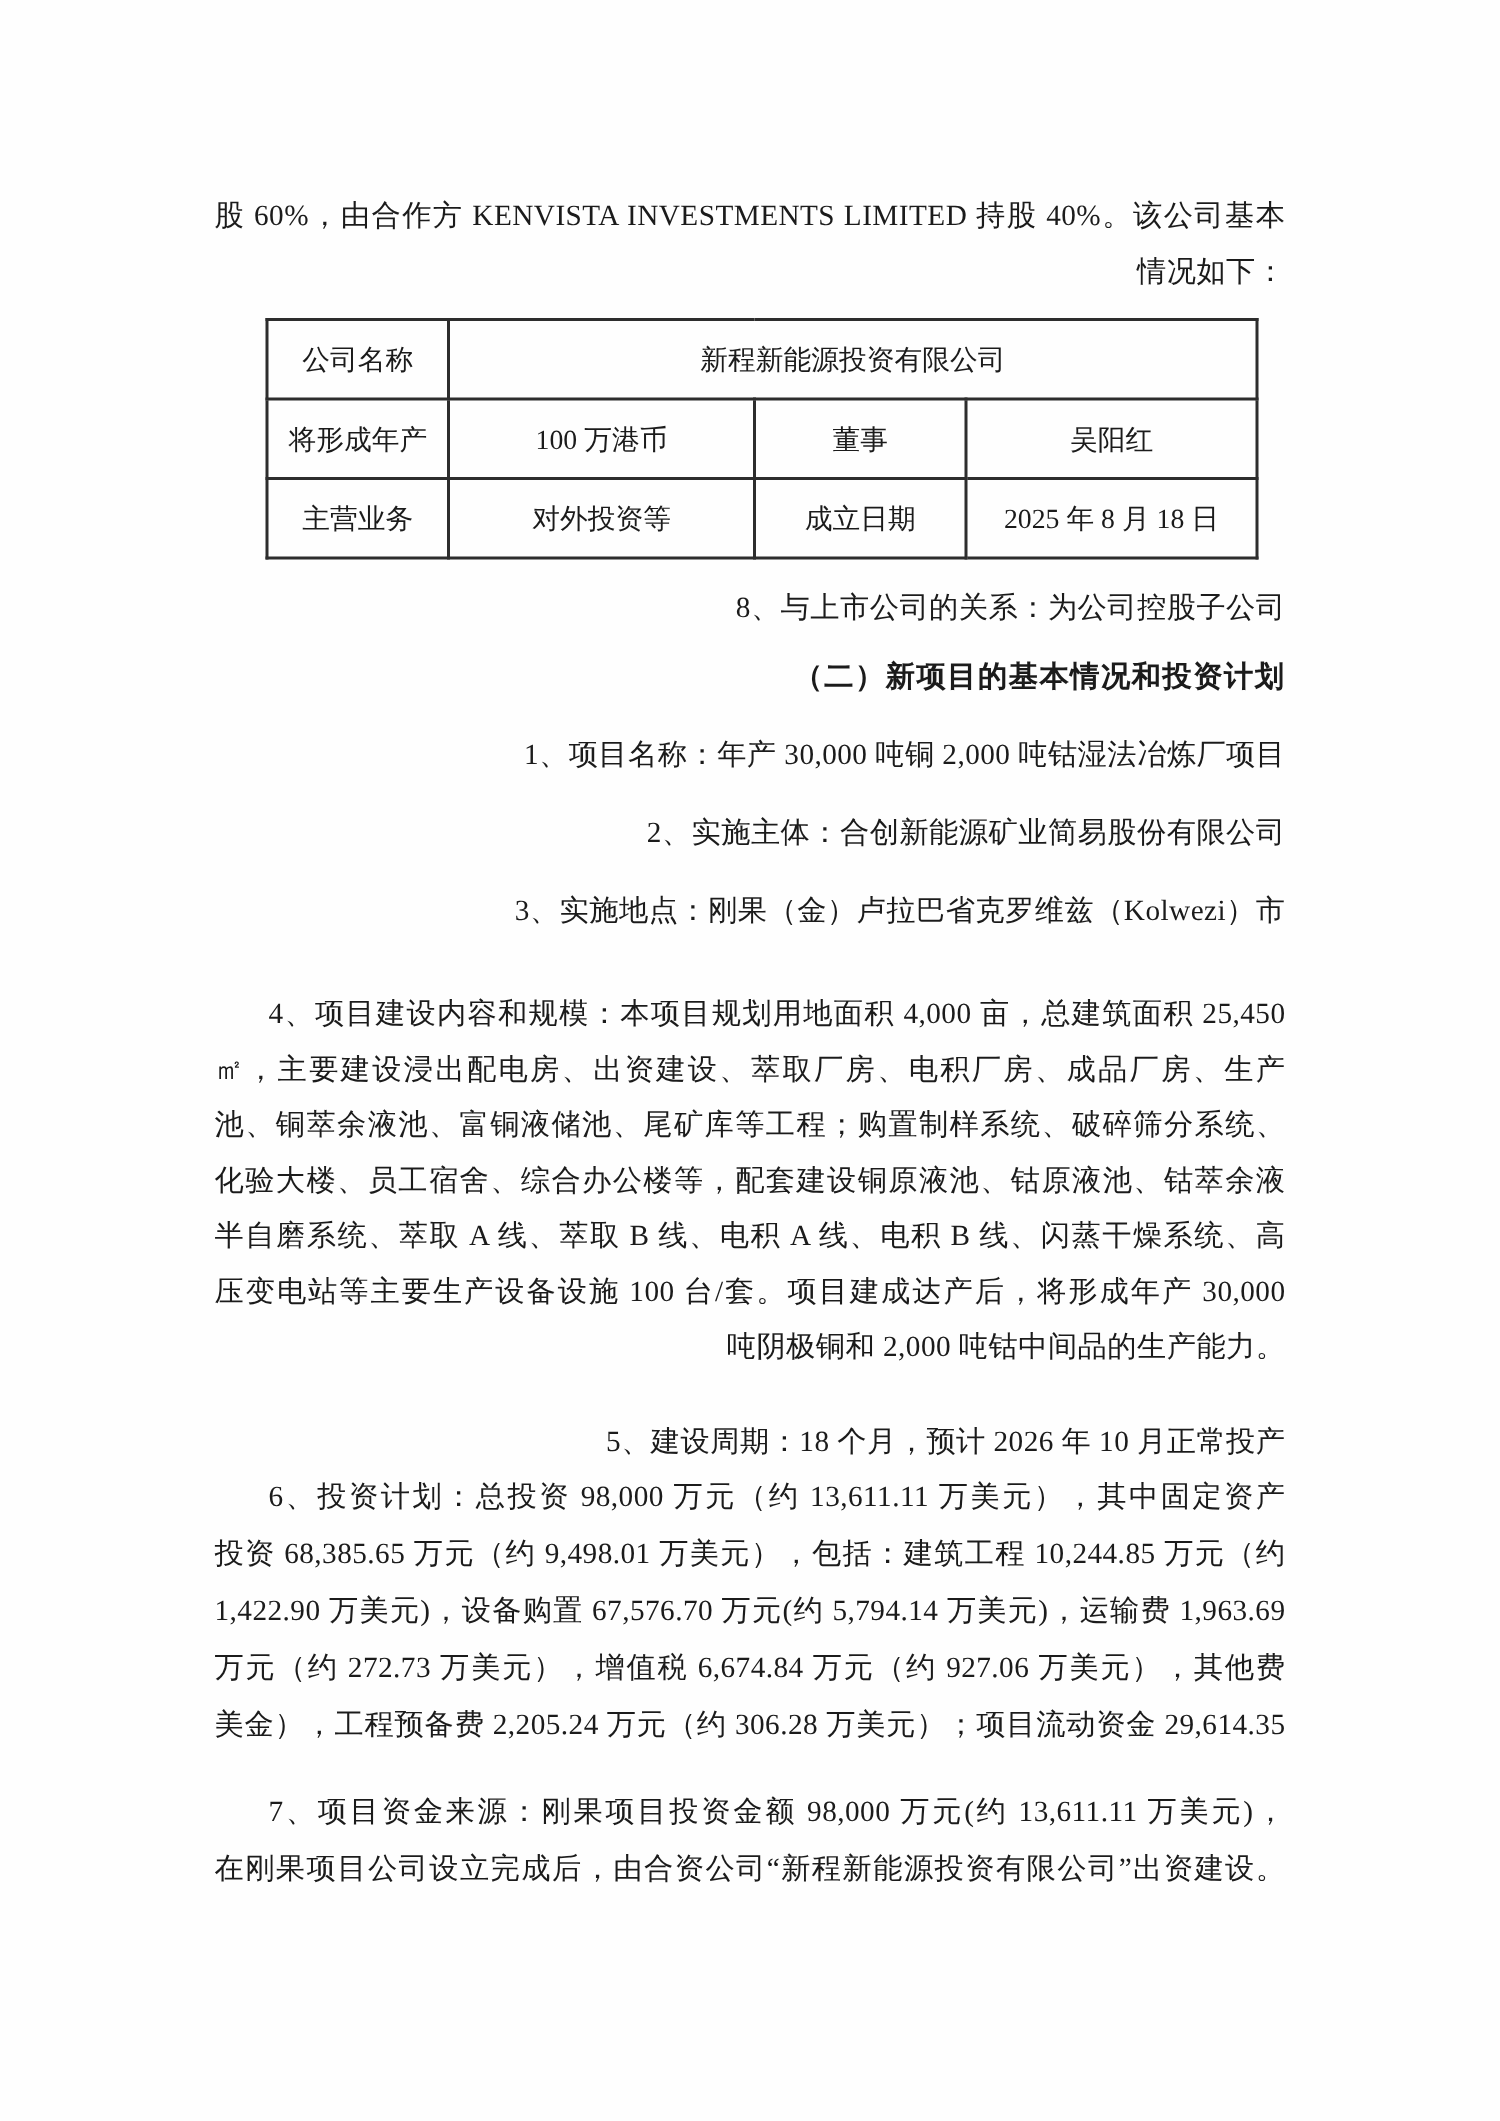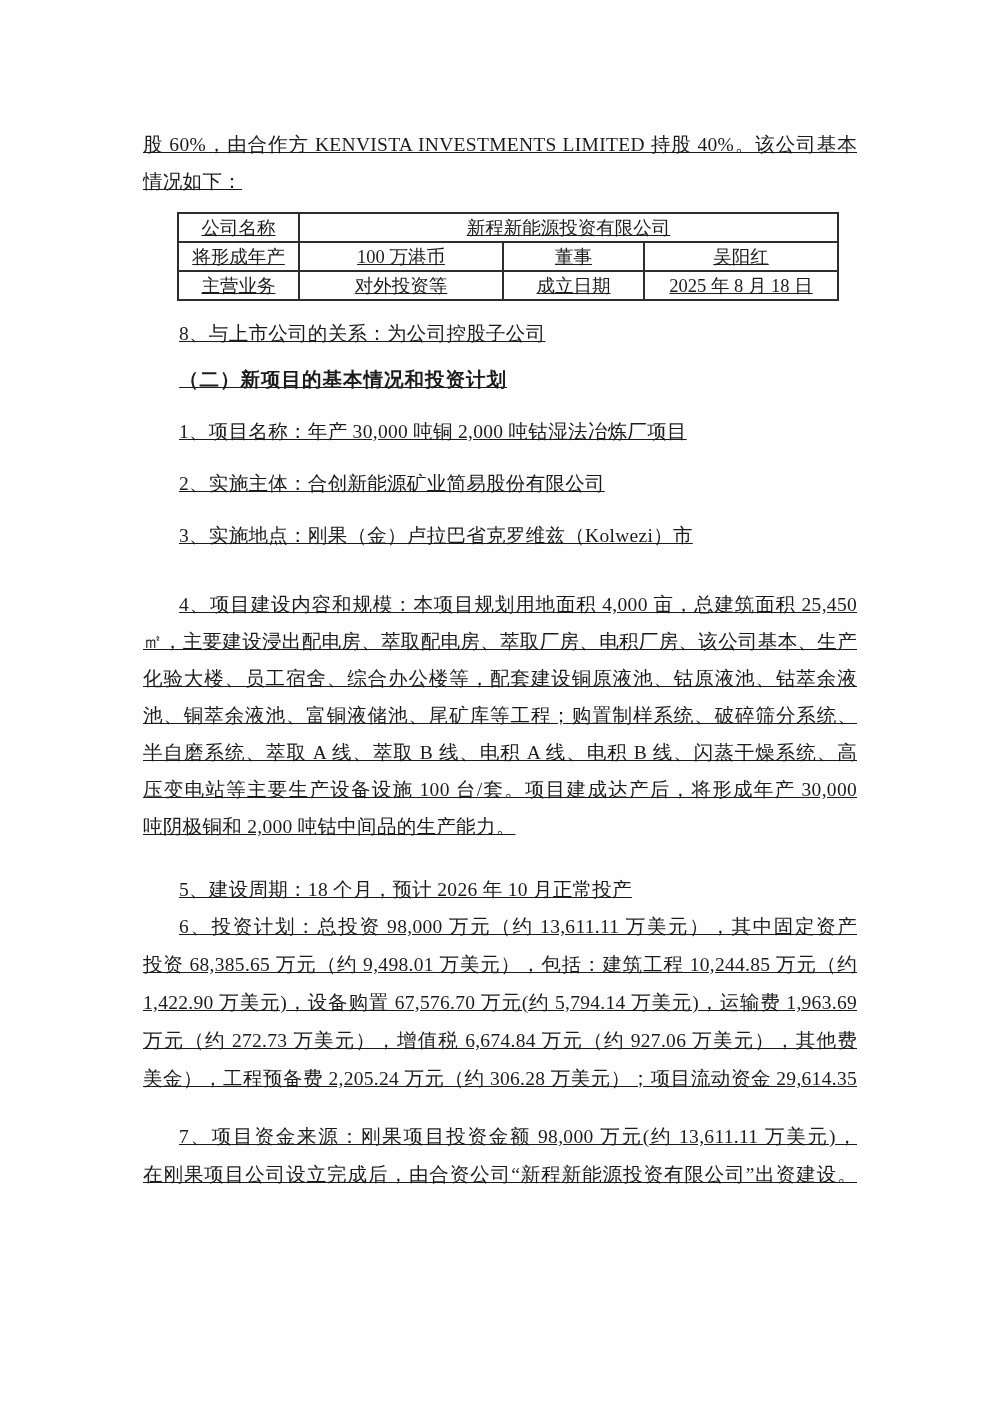--- a/index.html
+++ b/index.html
@@ -12,47 +12,46 @@
   }
   .page {
     position: relative;
     width: 1000px; height: 1414px;
     background: #fefefe;
   }
   .content {
     position: absolute;
     left: 143px; top: 0;
     width: 714px;
-    text-decoration: underline;
   }
   .line {
     font-size: 19.5px;
     line-height: 37px;
     height: 37px;
     overflow: hidden;
     letter-spacing: 0.3px;
   }
   .lh38 { line-height: 38px; height: 38px; }
   .jline { text-align: justify; text-align-last: justify; }
-  .nline { text-align: left; }
+  .nline { text-align: right; }
   .indent { text-indent: 36px; }
   .bold { font-weight: 700; letter-spacing: 1px; }
 
   table.company-table {
     border-collapse: collapse;
     margin-top: 12px;
     margin-left: 34px;
     width: 660px;
     table-layout: fixed;
   }
   table.company-table td {
     border: 2px solid #2d2d2d;
     height: 29px;
     font-size: 18.5px;
-    padding: 1px 4px;
+    padding: 13px 4px;
     overflow: hidden;
     white-space: nowrap;
   }
   td.lbl { text-align: center; }
   td.val { text-align: center; padding-left: 13px; }
 
   .mt14 { margin-top: 14px; }
   .mt9  { margin-top: 9px; }
   .mt15 { margin-top: 15px; }
   .mt16 { margin-top: 32px; }
@@ -100,23 +99,23 @@
     <div class="line nline indent mt14">8、与上市公司的关系：为公司控股子公司</div>
 
     <div class="line nline indent bold mt9">（二）新项目的基本情况和投资计划</div>
 
     <div class="line nline indent mt15">1、项目名称：年产 30,000 吨铜 2,000 吨钴湿法冶炼厂项目</div>
     <div class="line nline indent mt15">2、实施主体：合创新能源矿业简易股份有限公司</div>
     <div class="line nline indent mt15">3、实施地点：刚果（金）卢拉巴省克罗维兹（Kolwezi）市</div>
 
     <div class="mt16">
       <div class="line jline indent">4、项目建设内容和规模：本项目规划用地面积 4,000  亩，总建筑面积 25,450</div>
-      <div class="line jline">㎡，主要建设浸出配电房、萃取配电房、萃取厂房、电积厂房、该公司基本、生产</div>
+      <div class="line jline">㎡，主要建设浸出配电房、出资建设、萃取厂房、电积厂房、成品厂房、生产</div>
+      <div class="line jline">池、铜萃余液池、富铜液储池、尾矿库等工程；购置制样系统、破碎筛分系统、</div>
       <div class="line jline">化验大楼、员工宿舍、综合办公楼等，配套建设铜原液池、钴原液池、钴萃余液</div>
-      <div class="line jline">池、铜萃余液池、富铜液储池、尾矿库等工程；购置制样系统、破碎筛分系统、</div>
       <div class="line jline">半自磨系统、萃取 A 线、萃取 B 线、电积 A 线、电积 B 线、闪蒸干燥系统、高</div>
       <div class="line jline">压变电站等主要生产设备设施 100 台/套。项目建成达产后，将形成年产 30,000</div>
       <div class="line nline">吨阴极铜和 2,000 吨钴中间品的生产能力。</div>
     </div>
 
     <div class="line nline indent mt26">5、建设周期：18 个月，预计 2026 年 10 月正常投产</div>
 
     <div class="mt17">
       <div class="line lh38 jline indent">6、投资计划：总投资 98,000 万元（约 13,611.11 万美元），其中固定资产</div>
       <div class="line lh38 jline">投资 68,385.65 万元（约 9,498.01 万美元），包括：建筑工程 10,244.85 万元（约</div>

